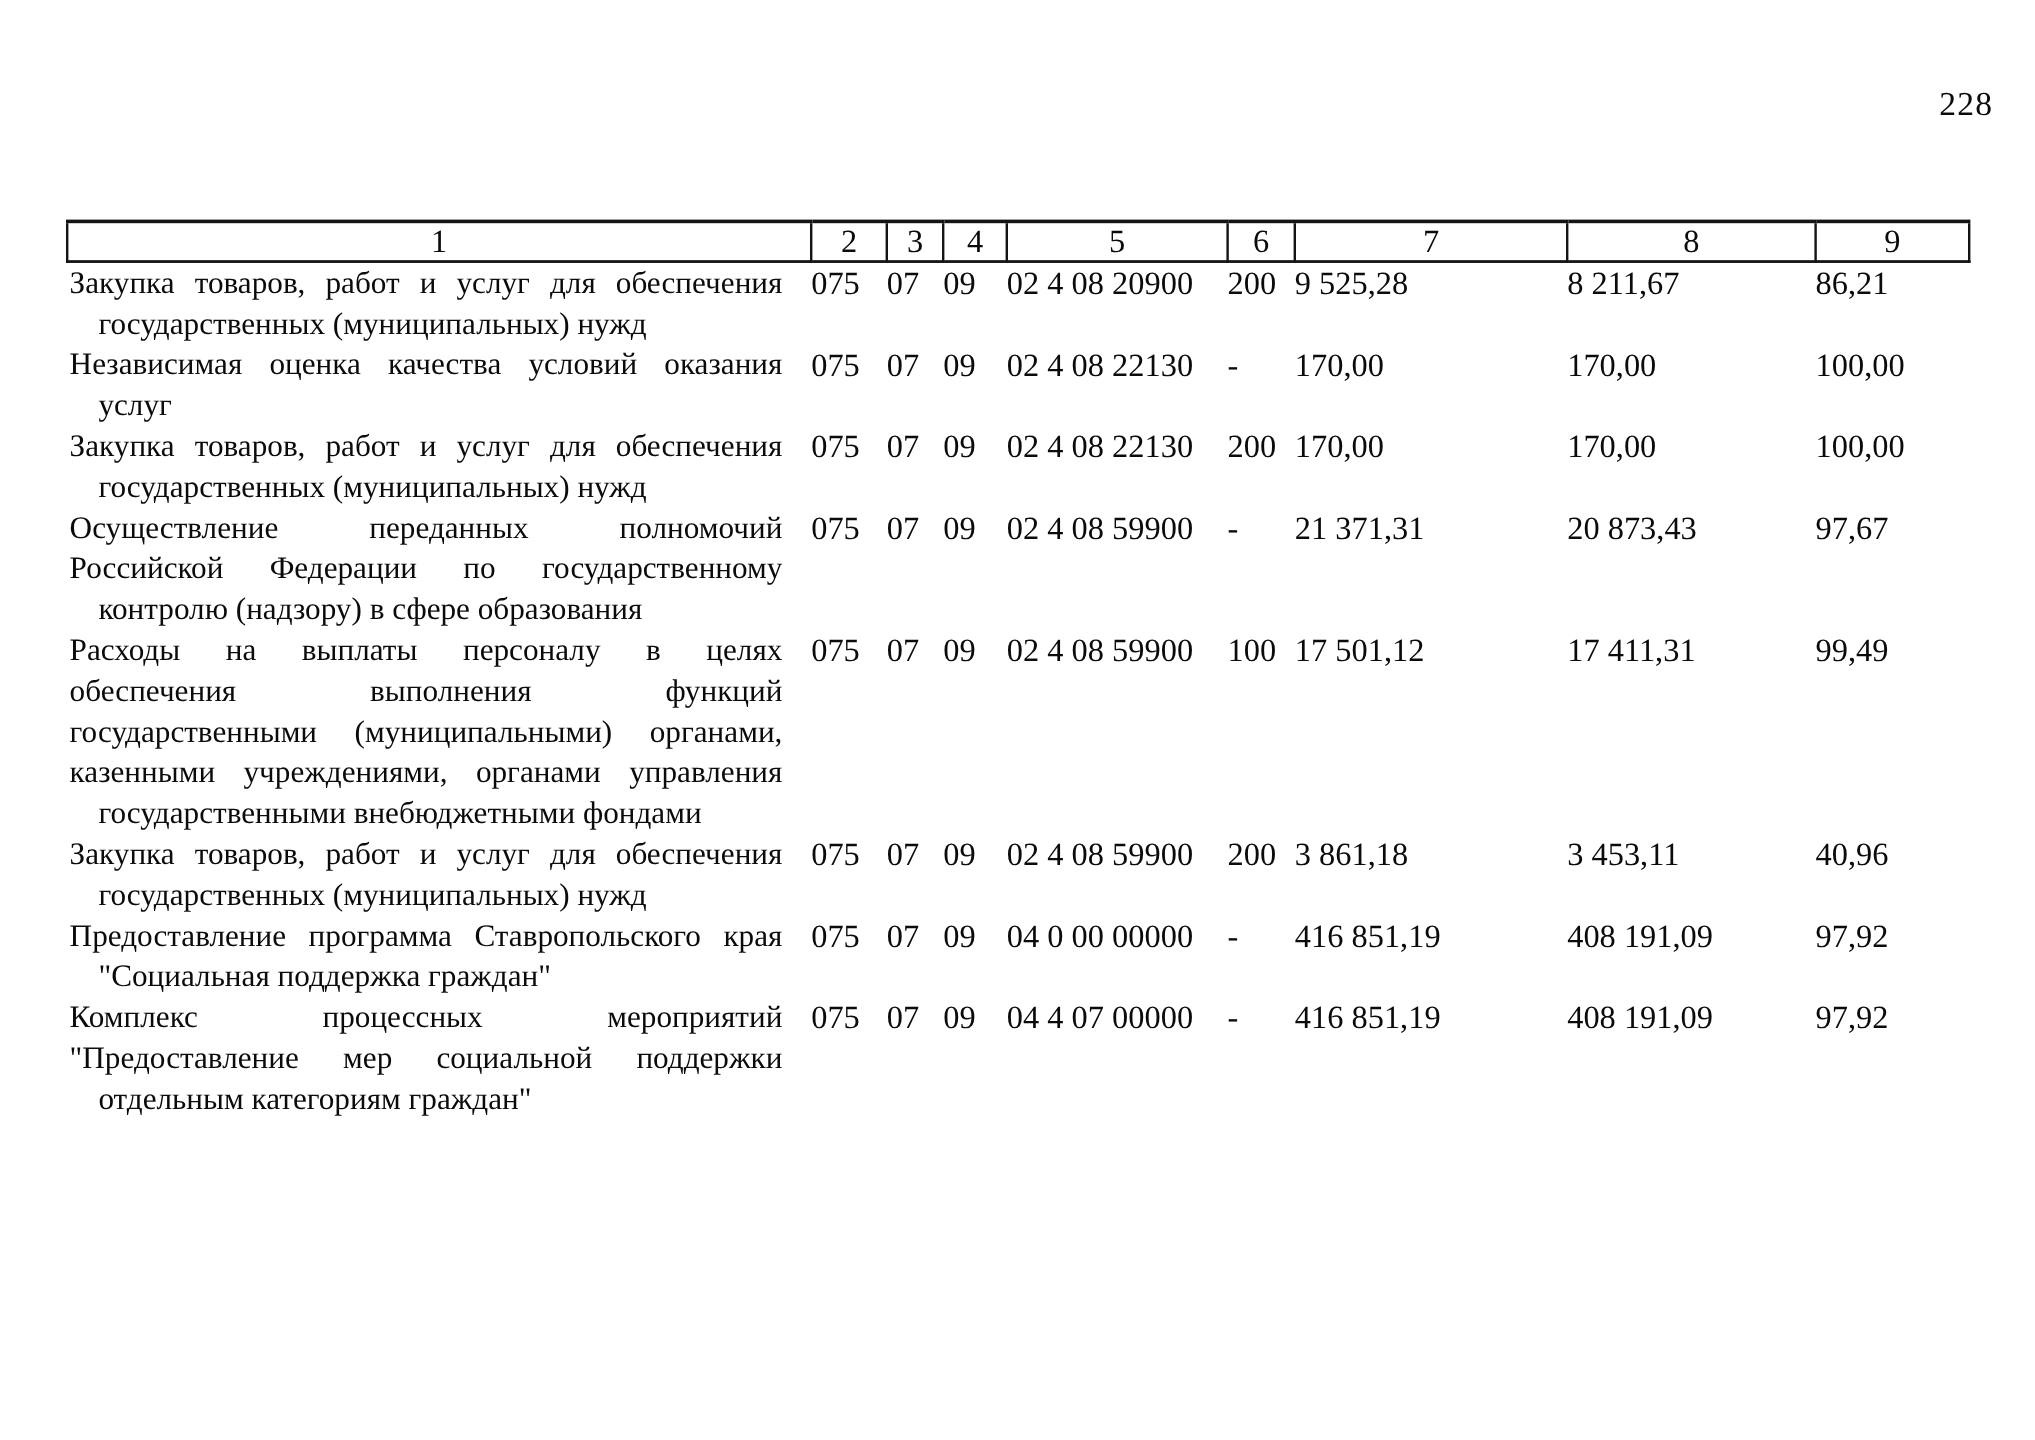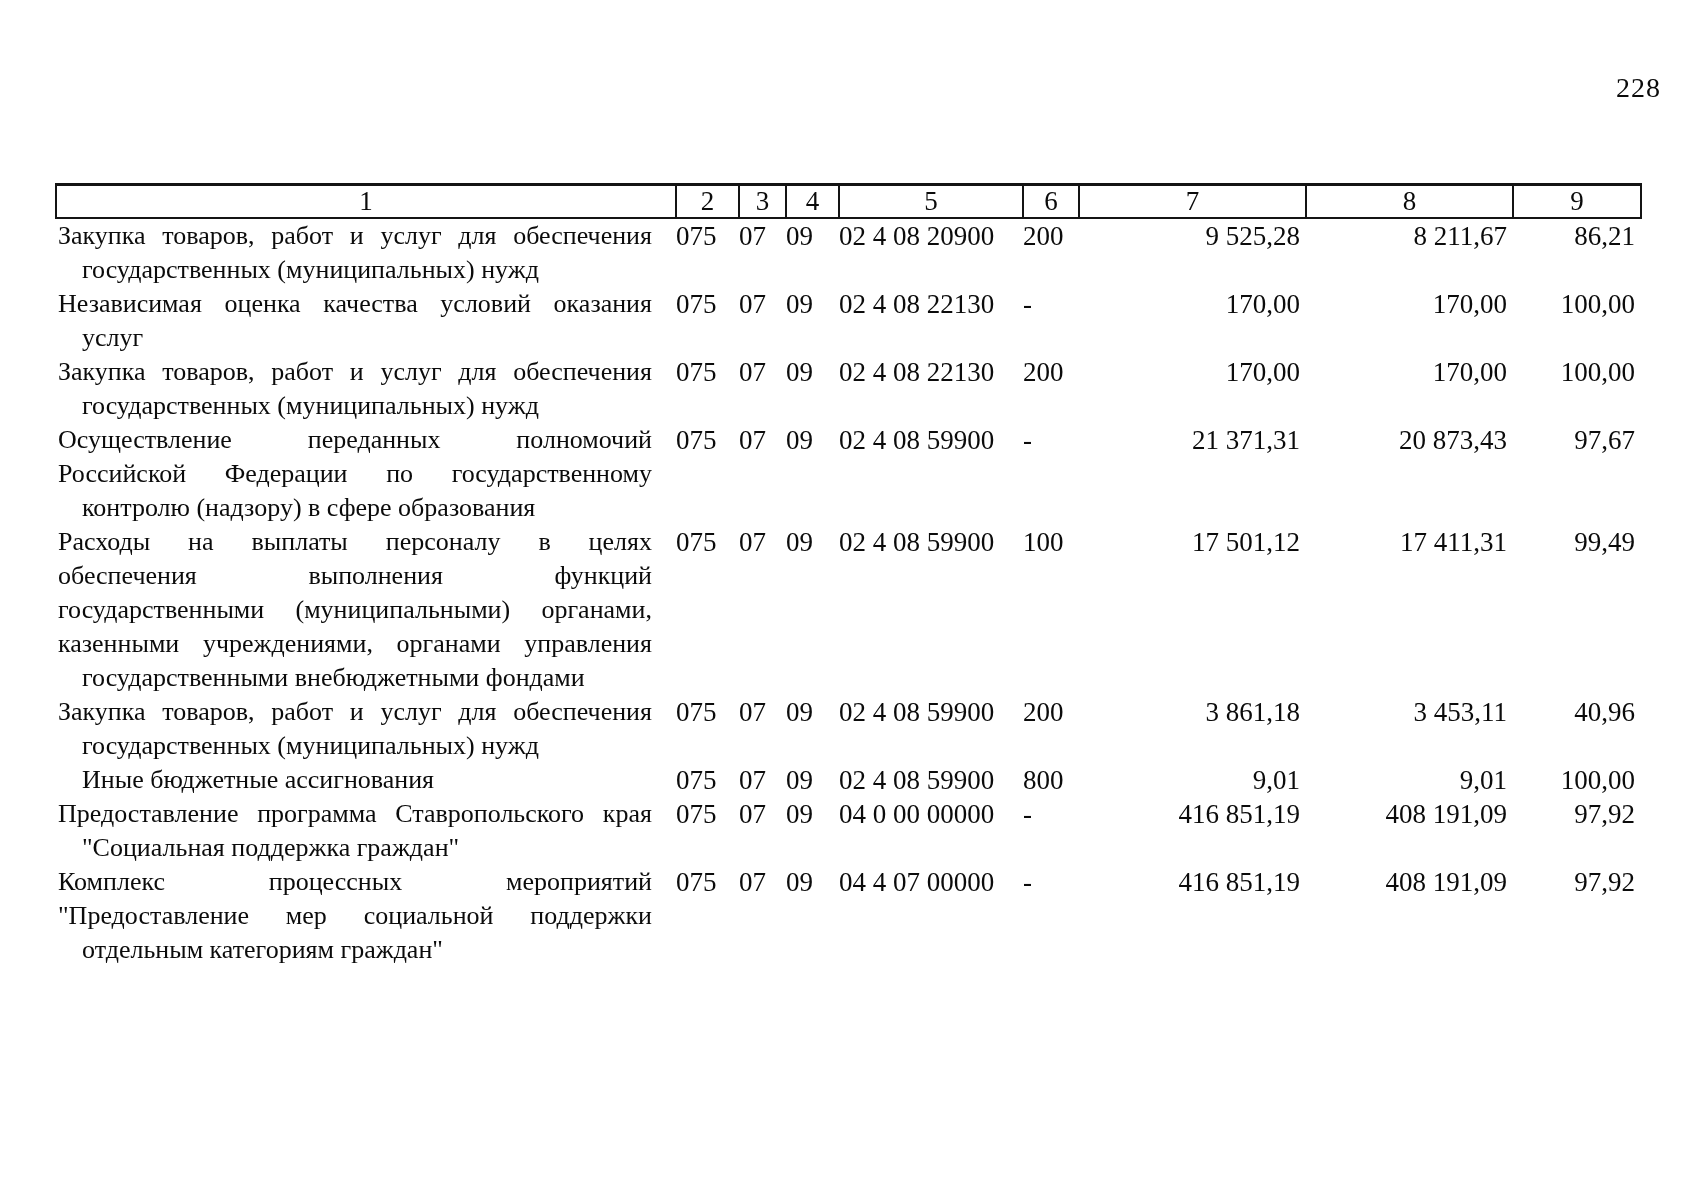--- a/index.html
+++ b/index.html
@@ -52,21 +52,21 @@
     text-align: justify;
     text-align-last: justify;
   }
   .lline {
     font-size: 26px;
     line-height: 34px;
     text-align: left;
     margin-left: 24px;
   }
   td.code { text-align: left; }
-  td.amount { text-align: right; padding-right: 6px; }
+  td.amount { text-align: left; padding-right: 6px; }
 </style>
 </head>
 <body>
 
 <div class="page-number">228</div>
 
 <table class="budget">
   <colgroup>
     <col style="width:620px">
       <col style="width:63px">
@@ -180,33 +180,20 @@
       <td class="code">075</td>
       <td class="code">07</td>
       <td class="code">09</td>
       <td class="code">02 4 08 59900</td>
       <td class="code">200</td>
       <td class="amount">3 861,18</td>
       <td class="amount">3 453,11</td>
       <td class="amount">40,96</td>
     </tr>
 
-    <tr>
-      <td class="activity">
-        <div class="lline">Иные бюджетные ассигнования</div>
-      </td>
-      <td class="code">075</td>
-      <td class="code">07</td>
-      <td class="code">09</td>
-      <td class="code">02 4 08 59900</td>
-      <td class="code">800</td>
-      <td class="amount">9,01</td>
-      <td class="amount">9,01</td>
-      <td class="amount">100,00</td>
-    </tr>
 
     <tr>
       <td class="activity">
         <div class="jline">Предоставление программа Ставропольского края</div>
         <div class="lline">"Социальная поддержка граждан"</div>
       </td>
       <td class="code">075</td>
       <td class="code">07</td>
       <td class="code">09</td>
       <td class="code">04 0 00 00000</td>

